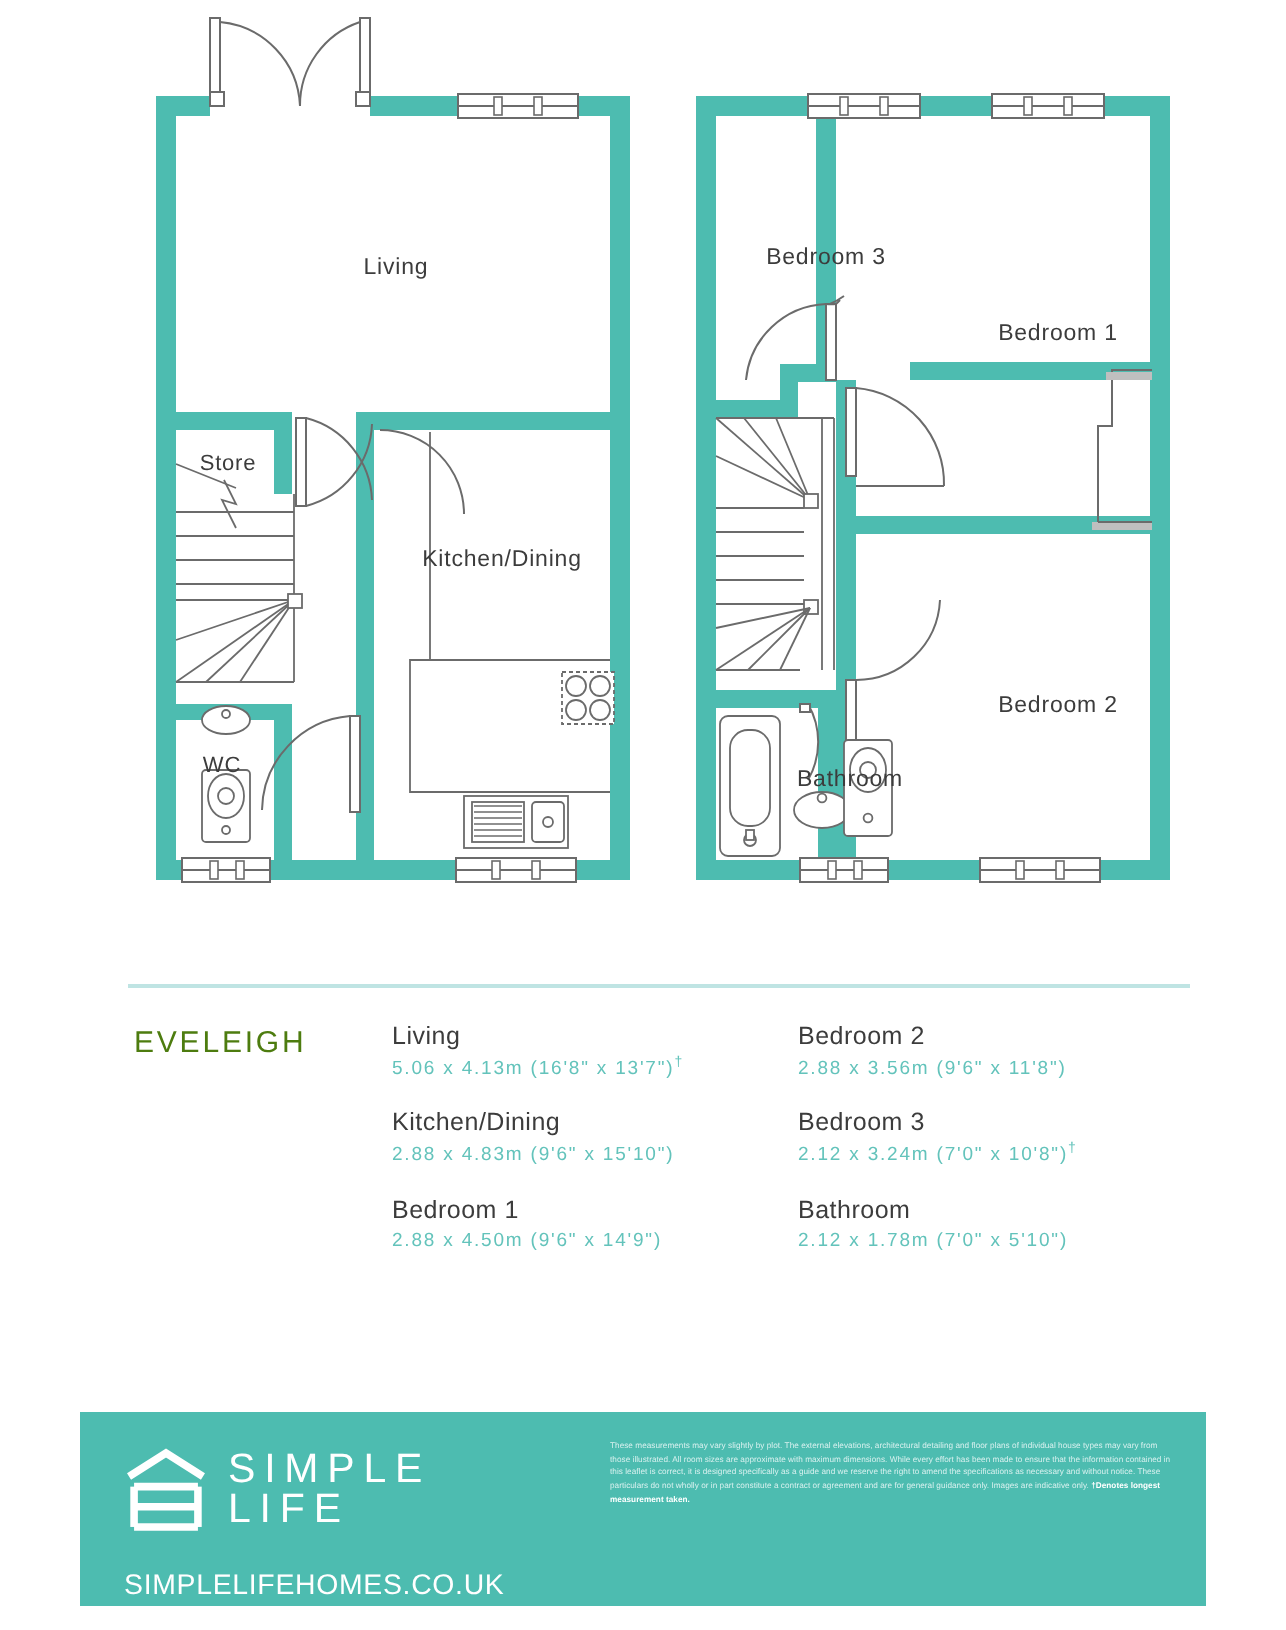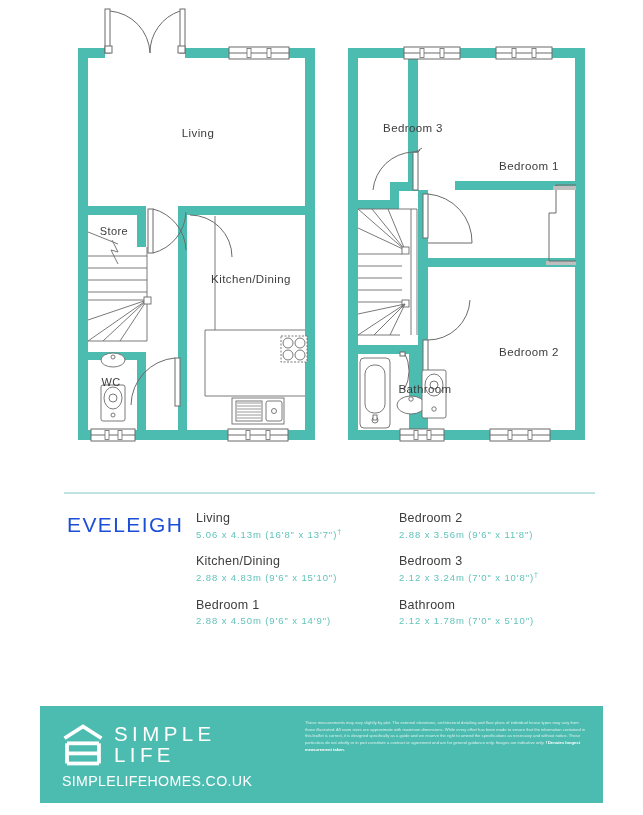--- a/index.html
+++ b/index.html
@@ -9,38 +9,38 @@
 
   
   .plans{position:absolute;left:0;top:0;width:643px;height:470px;}
   .plan-svg{display:block;}
 
   
   .divider{position:absolute;left:64px;top:492px;width:531px;height:2px;background:#bfe4e3;}
 
   
   .specs{position:absolute;left:0;top:505px;width:643px;height:135px;}
-  .plot-name{position:absolute;left:67px;top:8px;font-size:21px;letter-spacing:1.4px;color:#1d4ed8;
+  .plot-name{position:absolute;left:67px;top:8px;font-size:15px;letter-spacing:1.4px;color:#4d7c0f;
              font-family:"Liberation Sans",sans-serif;font-weight:400;}
   .col{position:absolute;top:5px;}
   .col-left{left:196px;width:200px;}
   .col-right{left:399px;width:220px;}
   .room{margin-bottom:11px;}
   .room-name{font-size:12.5px;color:#3c3c3c;letter-spacing:.25px;line-height:1.35;}
   .room-dims{font-size:9.5px;color:#63c3bb;letter-spacing:.9px;line-height:1.5;
              font-family:"Liberation Sans",sans-serif;}
   .room-dims sup{font-size:7px;}
 
   
   .footer{position:absolute;left:40px;top:706px;width:563px;height:97px;background:#4dbcb0;}
   .logo-wrap{position:absolute;left:22px;top:18px;width:218px;}
-  .logo-row{display:flex;gap:10px;}
+  .logo-row{display:flex;align-items:center;gap:10px;}
   .logo-mark{width:42px;height:42px;flex:none;}
   .logo-text{color:#fff;font-size:20.5px;letter-spacing:4.4px;font-weight:400;line-height:1;}
-  .logo-url{color:#fff;font-size:14.2px;letter-spacing:.35px;margin-top:8px;line-height:1;}
+  .logo-url{color:#fff;font-size:14.2px;letter-spacing:.35px;margin-top:20px;line-height:1;}
   .disclaimer{position:absolute;left:265px;top:14px;width:283px;color:#d9f1ef;
               font-size:4.1px;line-height:1.62;letter-spacing:.02px;text-align:left;}
   .disclaimer .note{color:#ffffff;font-weight:bold;}
 </style>
 </head>
 <body>
 
 <div class="page">
 
   <div class="plans">

